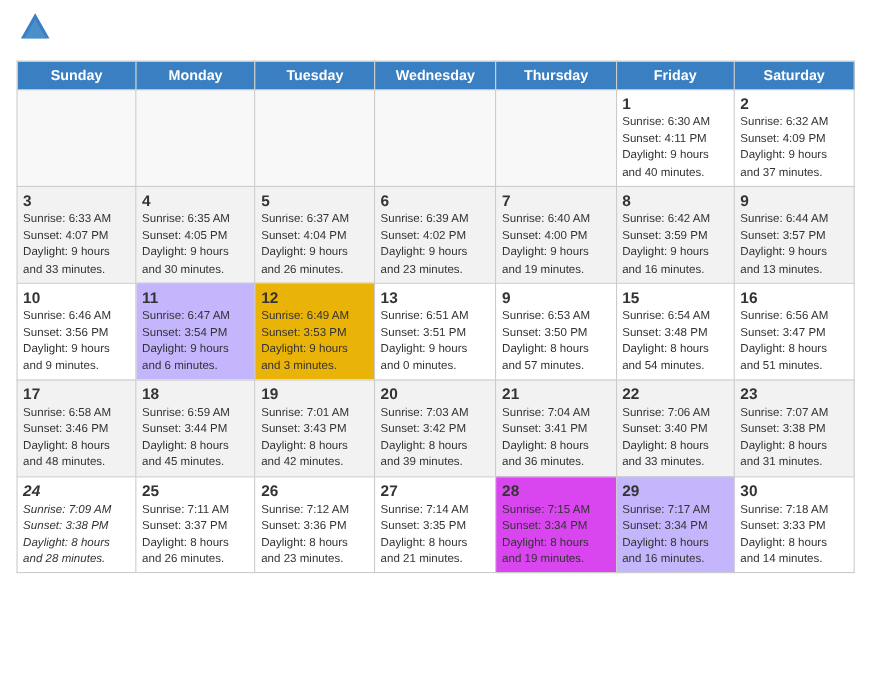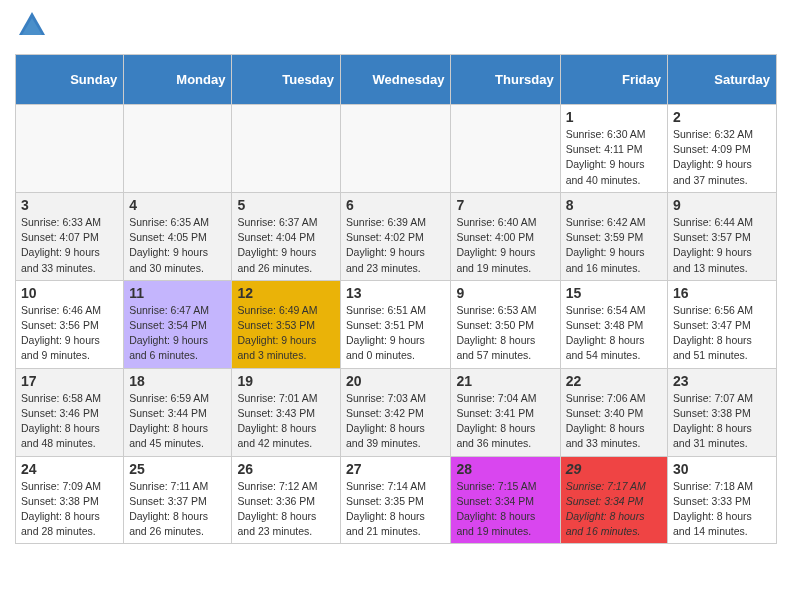--- a/index.html
+++ b/index.html
@@ -12,21 +12,21 @@
     .logo { display: flex; align-items: center; }
     .logo-text { font-size: 22px; font-weight: bold; color: #333; line-height: 1; }
     .logo-blue { color: #1a5fa8; }
     .logo-icon { width: 30px; height: 30px; margin-left: 2px; }
     
     .title-block { text-align: right; }
     .month-title { font-size: 36px; font-weight: bold; color: #333; }
     .location { font-size: 16px; color: #555; }
     
     .calendar { width: 100%; border-collapse: collapse; }
-    .calendar th { background: #3a7fc1; color: #fff; text-align: right; padding: 17px 6px; font-size: 13px; border: 1px solid #ccc; }
+    .calendar th { background: #3a7fc1; color: #fff; text-align: center; padding: 5px 6px; font-size: 13px; border: 1px solid #ccc; }
     .calendar td { vertical-align: top; padding: 4px 5px; border: 1px solid #ccc; font-size: 11px; min-height: 80px; height: 82px; background: #fff; width: 113px; }
     .calendar td.empty { background: #f8f8f8; }
     .calendar tr:nth-child(odd) td:not(.empty) { background: #fff; }
     .calendar tr:nth-child(even) td:not(.empty) { background: #f2f2f2; }
     
     .day-num { font-size: 14px; font-weight: bold; color: #333; display: block; margin-bottom: 2px; }
     .day-info { font-size: 10.5px; color: #333; line-height: 1.45; }
   </style>
 </head>
 <body>
@@ -160,41 +160,41 @@
           <td style="background: rgb(242, 242, 242);">
             <span class="day-num">22</span>
             <div class="day-info">Sunrise: 7:06 AM<br>Sunset: 3:40 PM<br>Daylight: 8 hours<br>and 33 minutes.</div>
           </td>
           <td style="background: rgb(242, 242, 242);">
             <span class="day-num">23</span>
             <div class="day-info">Sunrise: 7:07 AM<br>Sunset: 3:38 PM<br>Daylight: 8 hours<br>and 31 minutes.</div>
           </td>
         </tr>
         <tr>
-          <td style="background: rgb(255, 255, 255);">
+          <td style="background: rgb(255, 255, 255); font-style: italic;">
             <span class="day-num">24</span>
             <div class="day-info">Sunrise: 7:09 AM<br>Sunset: 3:38 PM<br>Daylight: 8 hours<br>and 28 minutes.</div>
           </td>
           <td style="background: rgb(255, 255, 255);">
             <span class="day-num">25</span>
             <div class="day-info">Sunrise: 7:11 AM<br>Sunset: 3:37 PM<br>Daylight: 8 hours<br>and 26 minutes.</div>
           </td>
           <td style="background: rgb(255, 255, 255);">
             <span class="day-num">26</span>
             <div class="day-info">Sunrise: 7:12 AM<br>Sunset: 3:36 PM<br>Daylight: 8 hours<br>and 23 minutes.</div>
           </td>
           <td style="background: rgb(255, 255, 255);">
             <span class="day-num">27</span>
             <div class="day-info">Sunrise: 7:14 AM<br>Sunset: 3:35 PM<br>Daylight: 8 hours<br>and 21 minutes.</div>
           </td>
           <td style="background: #d946ef;">
             <span class="day-num">28</span>
             <div class="day-info">Sunrise: 7:15 AM<br>Sunset: 3:34 PM<br>Daylight: 8 hours<br>and 19 minutes.</div>
           </td>
-          <td style="background: #ef4444; font-style: italic;">
+          <td style="background: #c4b5fd;">
             <span class="day-num">29</span>
             <div class="day-info">Sunrise: 7:17 AM<br>Sunset: 3:34 PM<br>Daylight: 8 hours<br>and 16 minutes.</div>
           </td>
           <td style="background: rgb(255, 255, 255);">
             <span class="day-num">30</span>
             <div class="day-info">Sunrise: 7:18 AM<br>Sunset: 3:33 PM<br>Daylight: 8 hours<br>and 14 minutes.</div>
           </td>
         </tr>
       </tbody>
   </table>

